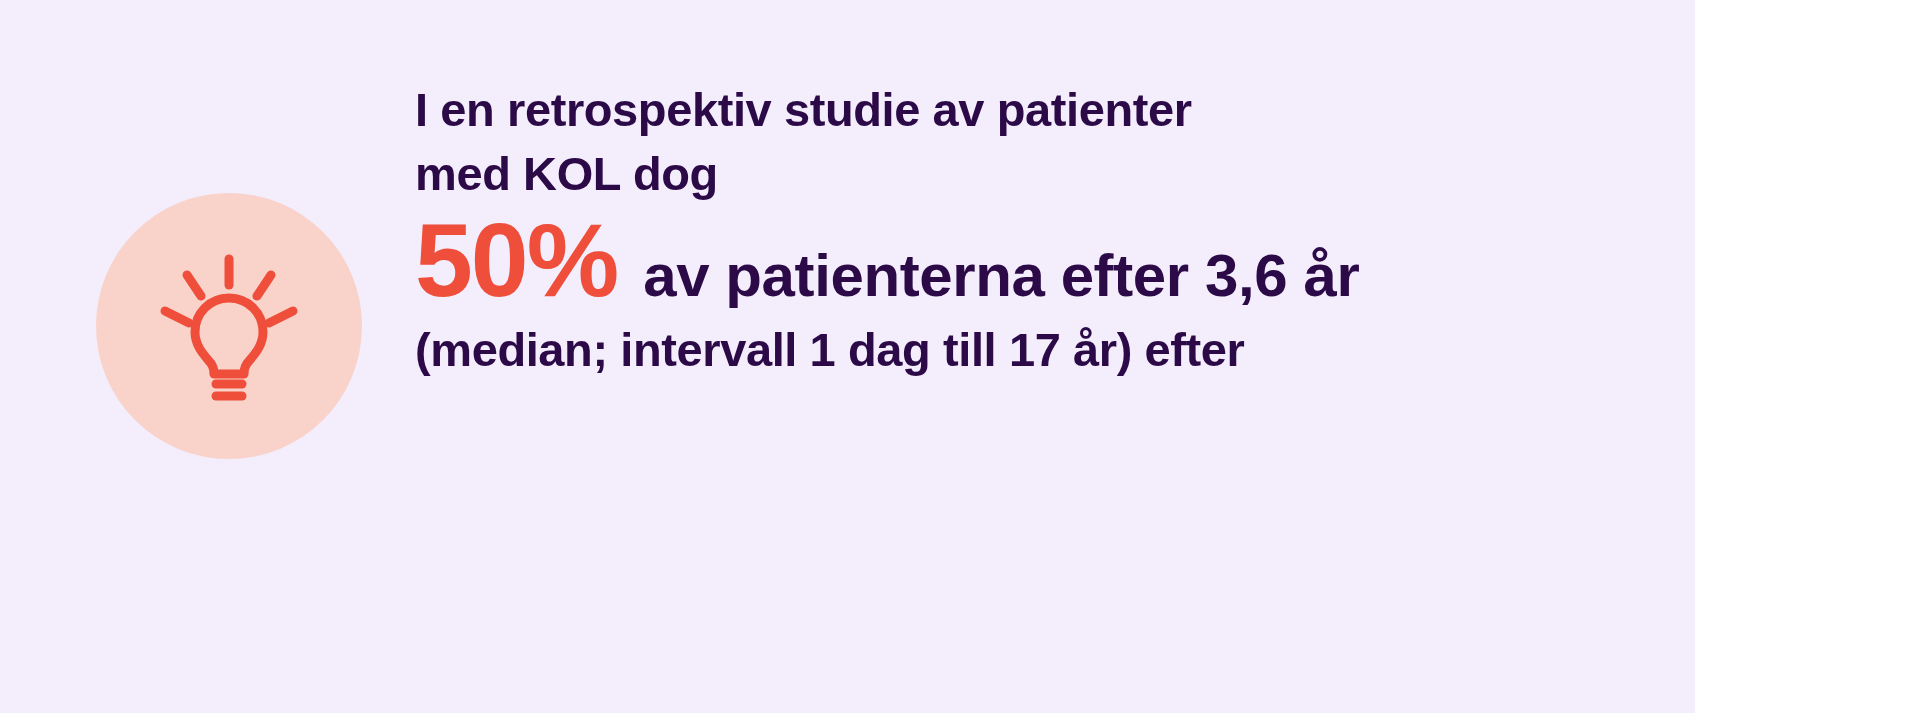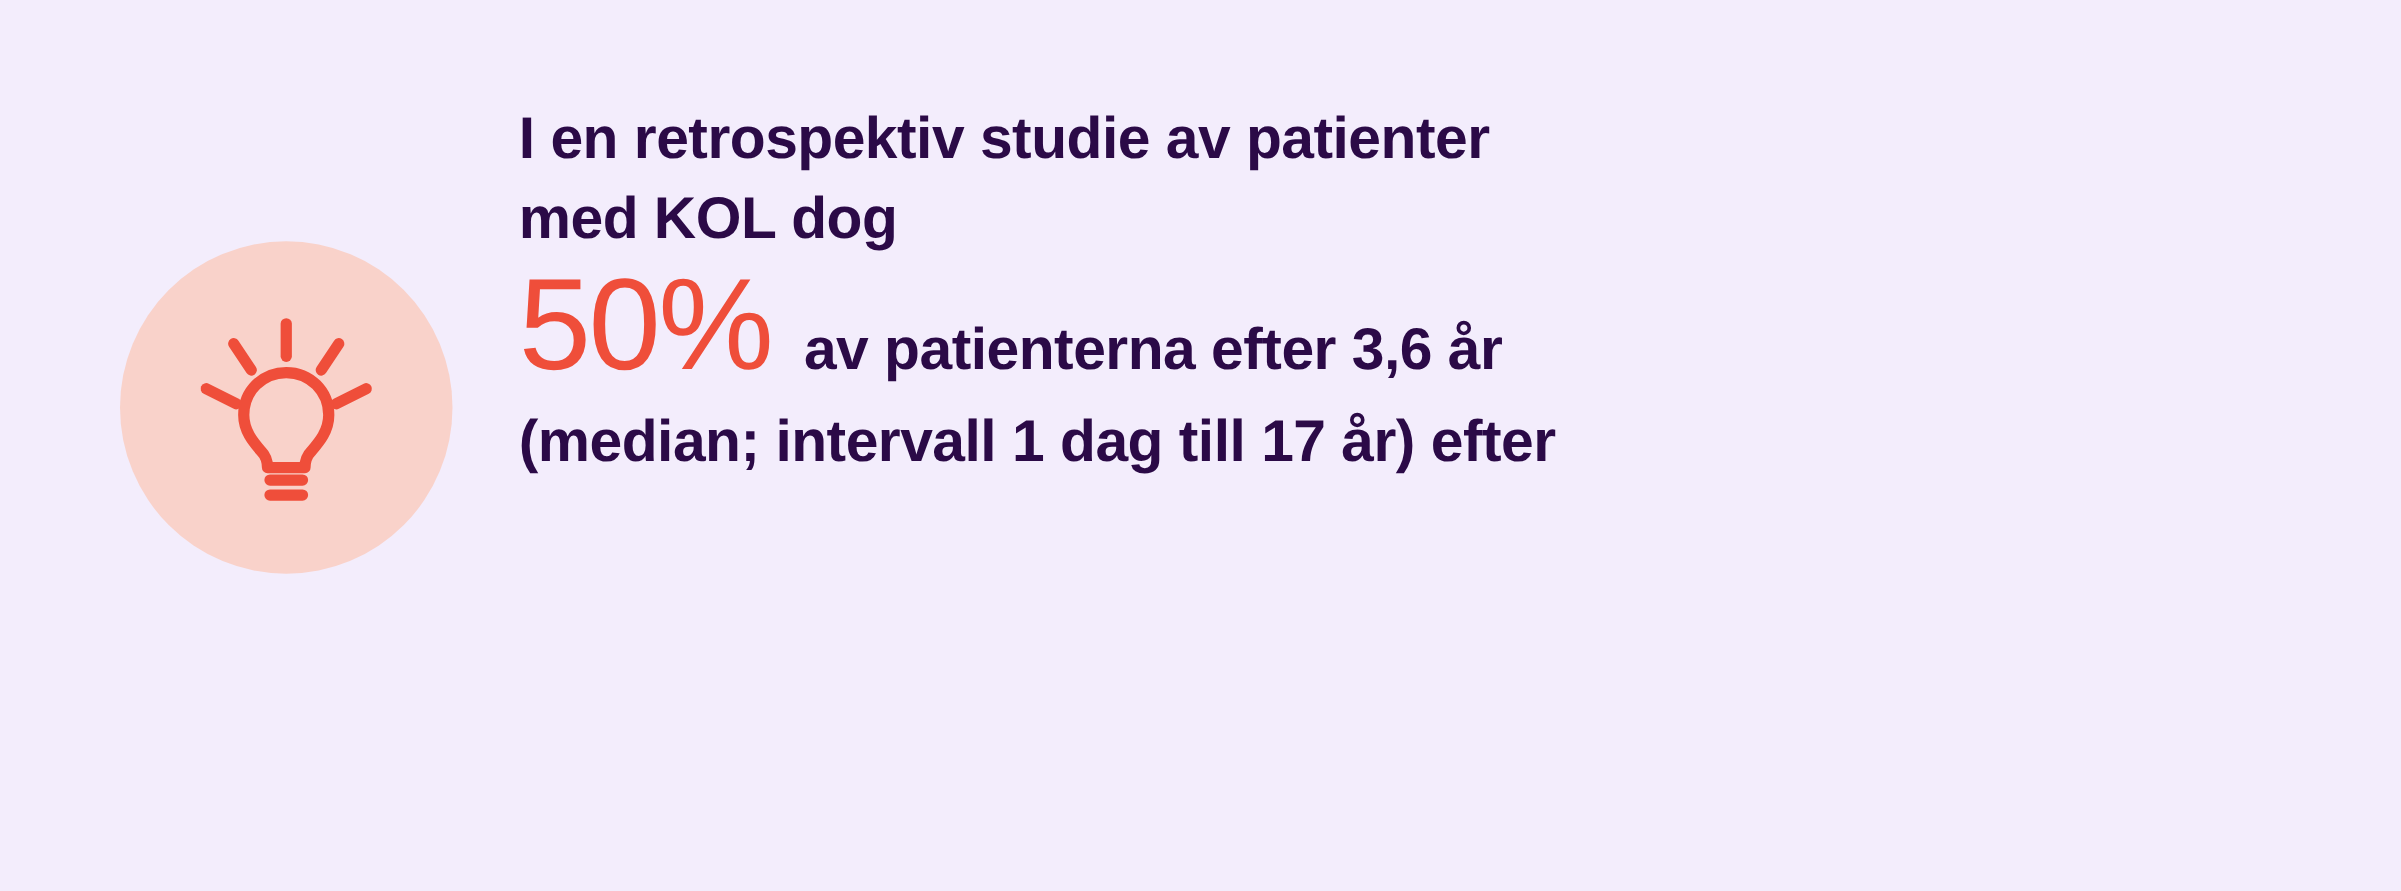--- a/index.html
+++ b/index.html
@@ -8,21 +8,21 @@
   }
   body {
     width: 1921px;
     height: 713px;
     overflow: hidden;
     font-family: "Liberation Sans", sans-serif;
   }
 
   #callout {
     position: relative;
-    width: 1921px;
+    width: 1695px;
     height: 713px;
     background: #f3edfc;
     box-sizing: border-box;
   }
 
   
   #icon-block {
     position: absolute;
     left: 96px;
     top: 193px;
@@ -73,31 +73,31 @@
     line-height: 72px;
     margin-top: 2px;
     margin-bottom: 2px;
     display: flex;
     align-items: baseline;
   }
 
   #big-stat {
     color: #ef4e3a;
     font-family: "Liberation Sans", sans-serif;
-    font-weight: normal;
+    font-weight: bold;
     font-size: 104px;
     line-height: 104px;
     letter-spacing: -2px;
     display: inline-block;
   }
 
   #big-stat-suffix {
     color: #2b0a47;
     font-weight: bold;
-    font-size: 47px;
+    font-size: 60px;
     letter-spacing: -0.4px;
     display: inline-block;
     padding-left: 26px;
     white-space: nowrap;
   }
 
   .sup-ref {
     font-size: 26px;
     vertical-align: super;
     line-height: 0;

